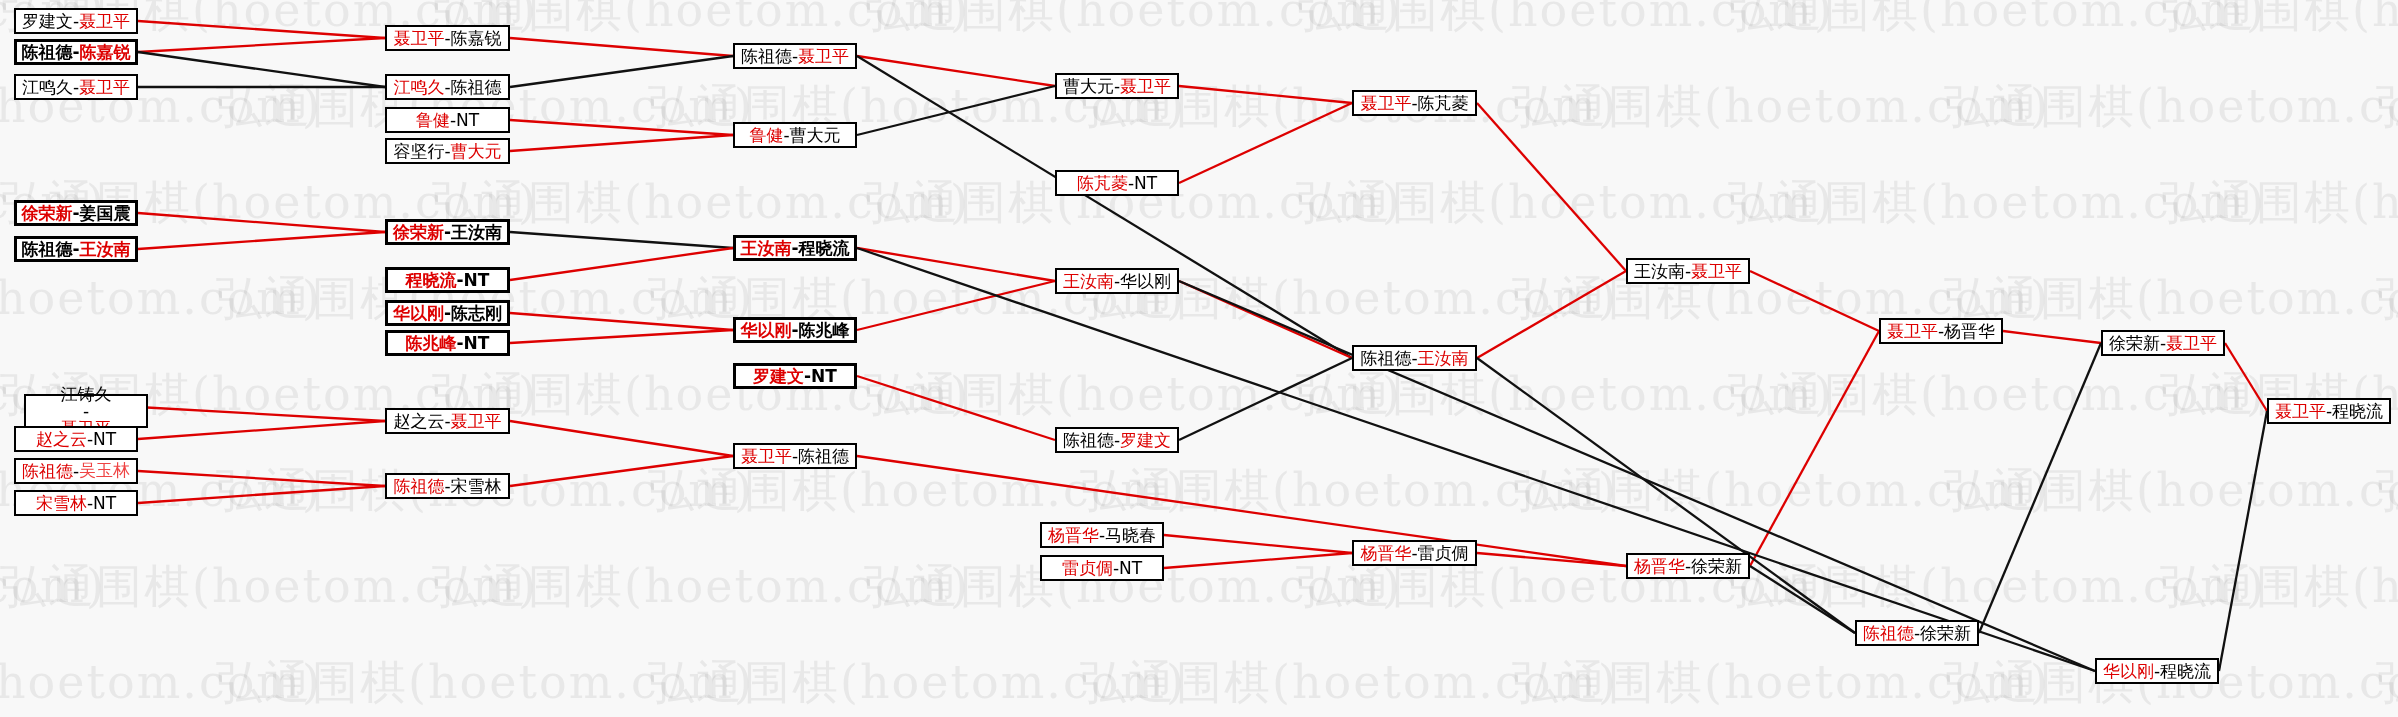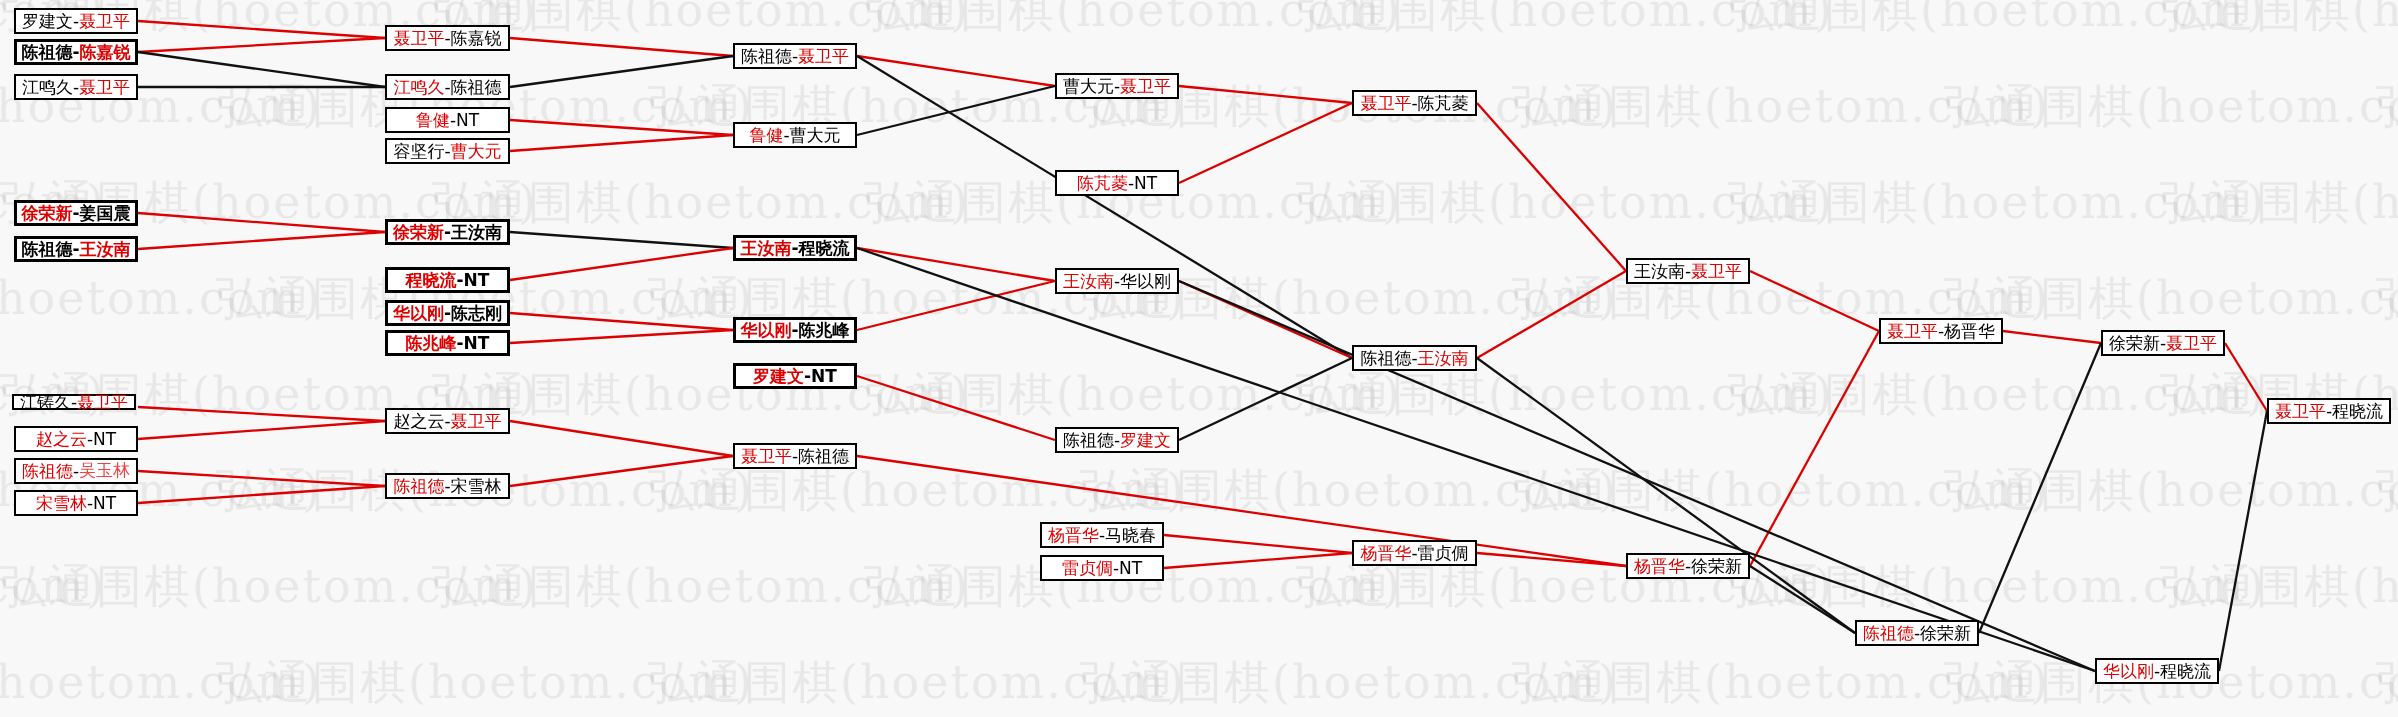--- a/index.html
+++ b/index.html
@@ -161,21 +161,21 @@
     <div class="match-box thick" style="left: 14px; top: 200px; width: 124px; height: 26px;">
     <span style="color: rgb(221, 0, 0);">徐荣新</span>
       <span style="color: rgb(0, 0, 0);">-</span>
       <span style="color: rgb(0, 0, 0);">姜国震</span>
   </div>
     <div class="match-box thick" style="left: 14px; top: 236px; width: 124px; height: 26px;">
     <span style="color: rgb(0, 0, 0);">陈祖德</span>
       <span style="color: rgb(0, 0, 0);">-</span>
       <span style="color: rgb(221, 0, 0);">王汝南</span>
   </div>
-    <div class="match-box" style="left: 12px; top: 394px; width: 124px; height: 16px;">
+    <div class="match-box" style="left: 24px; top: 394px; width: 124px; height: 34px; flex-direction: column;">
     <span style="color: rgb(0, 0, 0);">江铸久</span>
       <span style="color: rgb(0, 0, 0);">-</span>
       <span style="color: rgb(221, 0, 0);">聂卫平</span>
   </div>
     <div class="match-box" style="left: 14px; top: 426px; width: 124px; height: 26px;">
     <span style="color: rgb(221, 0, 0);">赵之云</span>
       <span style="color: rgb(0, 0, 0);">-</span>
       <span style="color: rgb(0, 0, 0);">NT</span>
   </div>
     <div class="match-box" style="left: 14px; top: 458px; width: 124px; height: 26px;">

